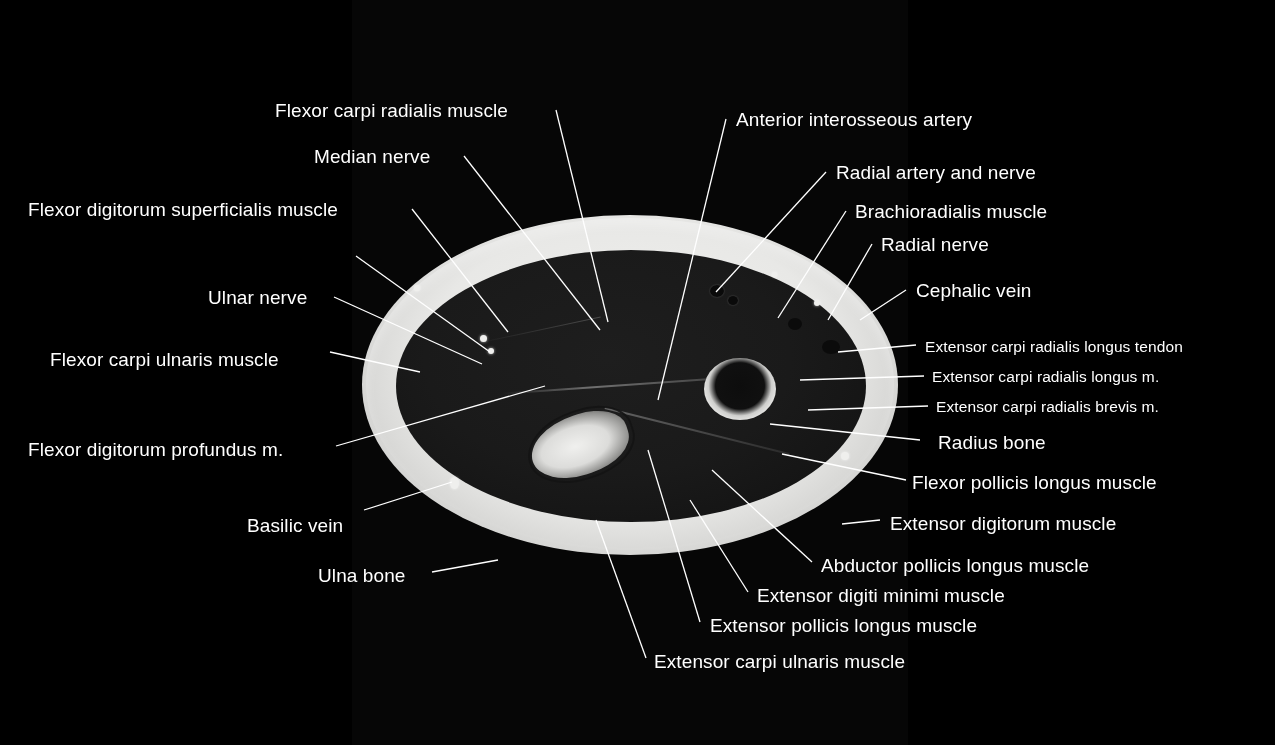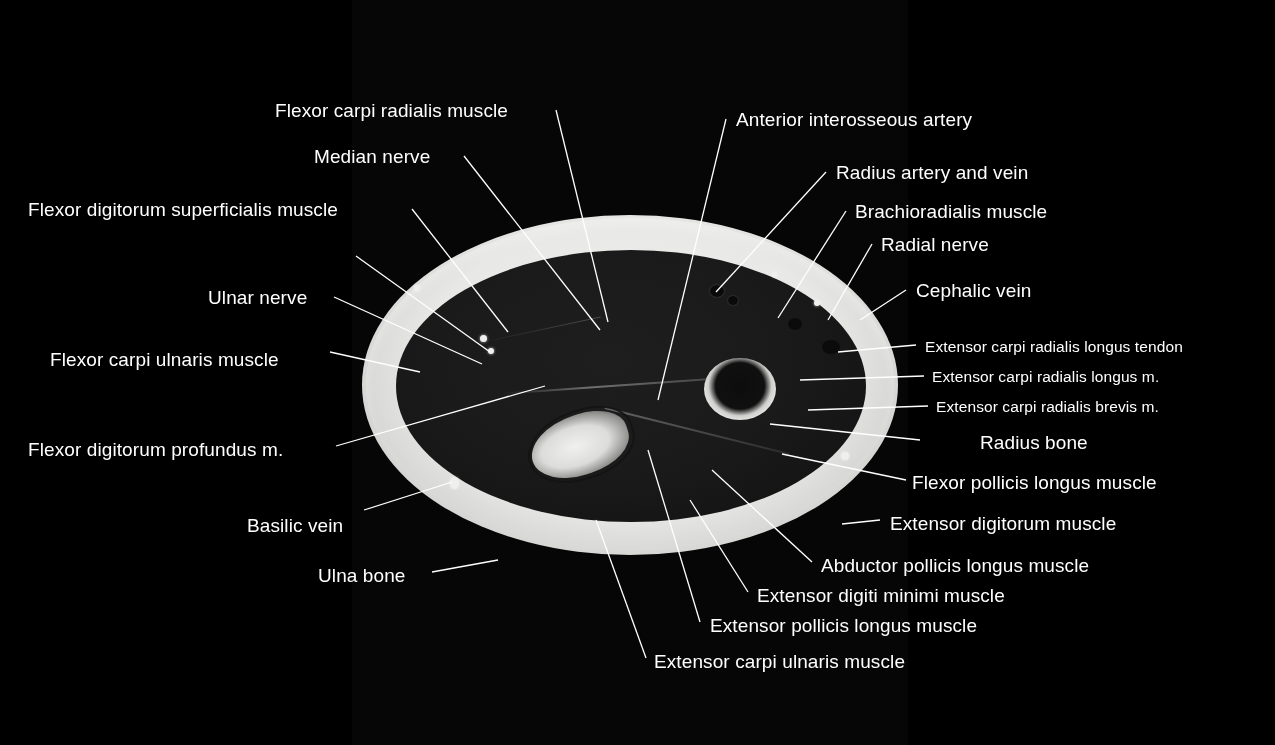--- a/index.html
+++ b/index.html
@@ -222,28 +222,28 @@
   <div class="label" style="left:275px; top:100px;">Flexor carpi radialis muscle</div>
   <div class="label" style="left:314px; top:146px;">Median nerve</div>
   <div class="label" style="left:28px;  top:199px;">Flexor digitorum superficialis muscle</div>
   <div class="label" style="left:208px; top:287px;">Ulnar nerve</div>
   <div class="label" style="left:50px;  top:349px;">Flexor carpi ulnaris muscle</div>
   <div class="label" style="left:28px;  top:439px;">Flexor digitorum profundus m.</div>
   <div class="label" style="left:247px; top:503px;margin-top:12px;">Basilic vein</div>
   <div class="label" style="left:318px; top:565px;">Ulna bone</div>
 
   <div class="label" style="left:736px; top:109px;">Anterior interosseous artery</div>
-  <div class="label" style="left:836px; top:162px;">Radius artery and vein</div>
+  <div class="label" style="left:836px; top:162px;">Radial artery and nerve</div>
   <div class="label" style="left:855px; top:201px;">Brachioradialis muscle</div>
   <div class="label" style="left:881px; top:234px;">Radial nerve</div>
   <div class="label" style="left:916px; top:280px;">Cephalic vein</div>
   <div class="label small" style="left:925px; top:338px;">Extensor carpi radialis longus tendon</div>
   <div class="label small" style="left:932px; top:368px;">Extensor carpi radialis longus m.</div>
   <div class="label small" style="left:936px; top:398px;">Extensor carpi radialis brevis m.</div>
-  <div class="label" style="left:980px; top:432px;">Radius bone</div>
+  <div class="label" style="left:938px; top:432px;">Radius bone</div>
   <div class="label" style="left:912px; top:472px;">Flexor pollicis longus muscle</div>
   <div class="label" style="left:890px; top:513px;">Extensor digitorum muscle</div>
   <div class="label" style="left:821px; top:555px;">Abductor pollicis longus muscle</div>
   <div class="label" style="left:757px; top:585px;">Extensor digiti minimi muscle</div>
   <div class="label" style="left:710px; top:615px;">Extensor pollicis longus muscle</div>
   <div class="label" style="left:654px; top:651px;">Extensor carpi ulnaris muscle</div>
 
 </div>
 
 </body></html>

